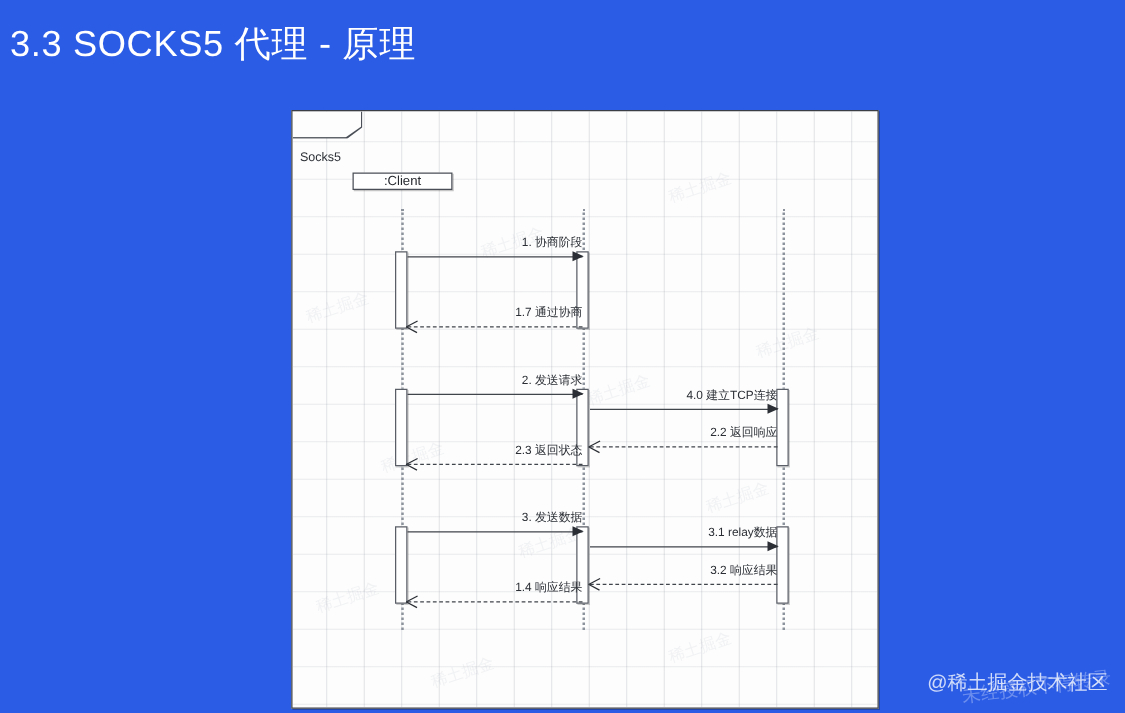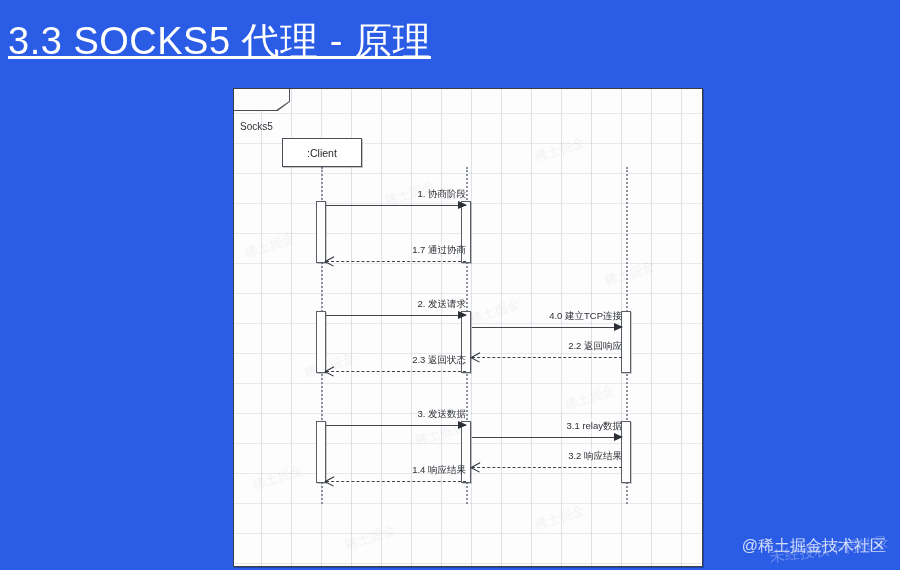--- a/index.html
+++ b/index.html
@@ -8,25 +8,24 @@
     background:#2b5ce6;
     font-family:"Liberation Sans","DejaVu Sans",sans-serif;
     position:relative;
   }
   #slide{position:absolute;inset:0;}
 
   
   .slide-title{
     position:absolute;left:8px;top:16px;
     color:#ffffff;
-    font-size:38px;
+    font-size:29px;
     font-weight:400;
     letter-spacing:0.5px;
     white-space:nowrap;
-    text-decoration:underline;
   }
 
   
   .diagram-panel{
     position:absolute;left:233px;top:88px;width:468px;height:477px;
     background:#fdfdfd;
     border:1px solid #3b3f45;
     box-shadow:1px 1px 0 rgba(0,0,0,0.25);
     overflow:hidden;
   }
@@ -60,21 +59,21 @@
     clip-path:polygon(0 0,100% 0,100% 58%,77% 100%,0 100%);
   }
   .frame-tag-label{
     position:absolute;left:6px;top:3px;
     font-size:10px;color:#2e3238;line-height:14px;margin-top:28px;
   }
 
   
   .participant{
     position:absolute;
-    height:29px;
+    height:14px;
     background:#ffffff;
     border:1px solid #4a4f57;
     box-shadow:1px 1px 0 rgba(0,0,0,0.22);
     display:flex;align-items:center;justify-content:center;
     font-size:10.5px;color:#25282d;
     box-sizing:border-box;
   }
   .lifeline{
     position:absolute;width:0;
     border-left:2px dotted #8d939c;

